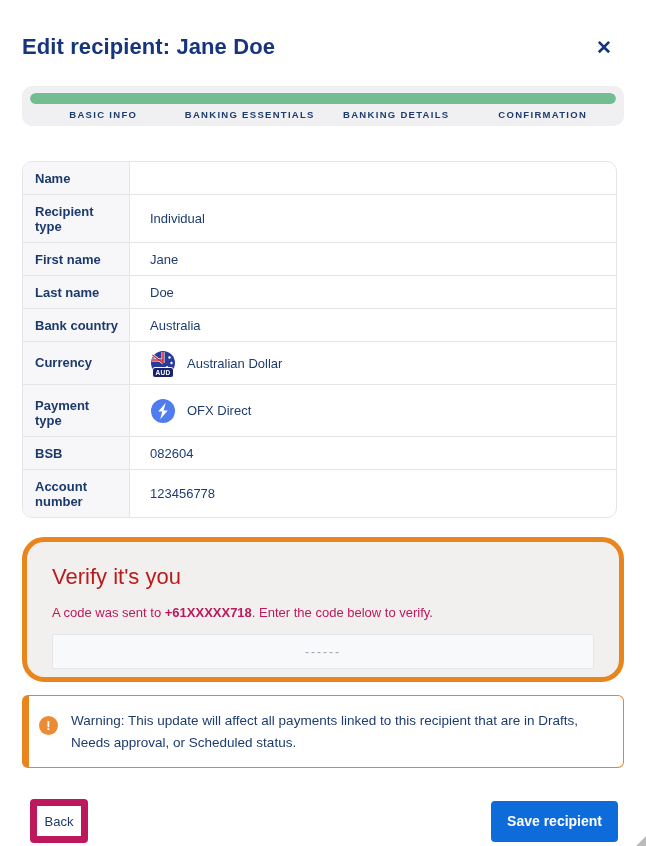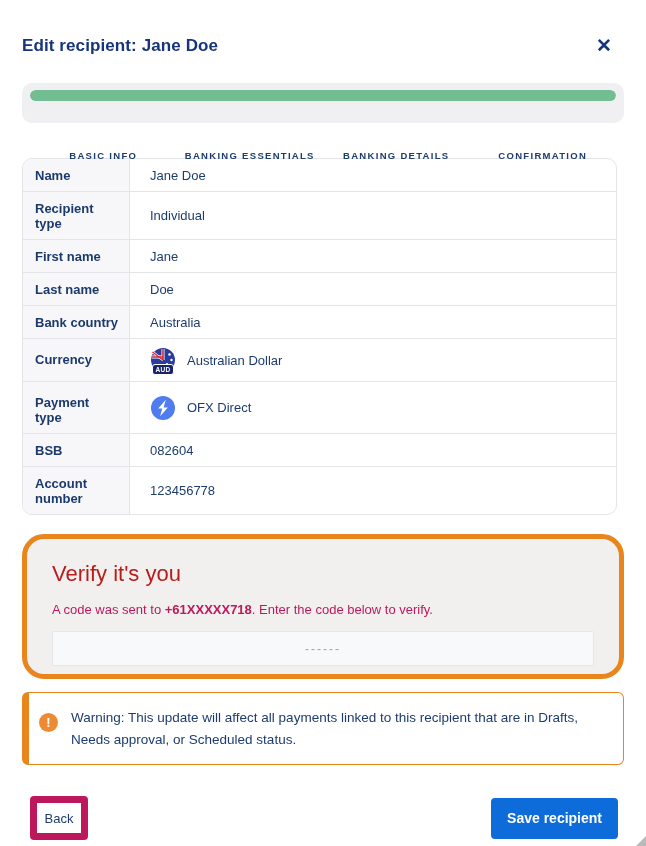--- a/index.html
+++ b/index.html
@@ -11,42 +11,42 @@
     color: #1d3c6e;
     overflow: hidden;
   }
   .modal { position: relative; width: 646px; height: 846px; background: #fff; }
 
   
   .header {
     display: flex; align-items: center; justify-content: space-between;
     padding: 34px 30px 0 22px;
   }
-  .title { font-size: 17px; font-weight: 700; color: #16357c; letter-spacing: .1px; }
+  .title { font-size: 22px; font-weight: 700; color: #16357c; letter-spacing: .1px; }
   .close-btn {
     font-size: 19px; font-weight: 900; color: #16357c;
     background: none; border: none; cursor: pointer; line-height: 1;
     padding: 2px 4px;
   }
 
   
   .stepper {
     margin: 26px 22px 0 22px;
     background: #f0f0f3;
     border-radius: 10px;
     height: 40px;
     padding: 7px 8px 0 8px;
   }
   .progress-track { height: 11px; border-radius: 8px; overflow: hidden; }
   .progress-fill { height: 11px; border-radius: 8px; background: #72bd92; }
   .step-labels { display: flex; margin-top: 5px; }
   .step-label {
     flex: 1; text-align: center;
     font-size: 9.5px; font-weight: 700; letter-spacing: 1.3px;
-    color: #1d3c6e; text-transform: uppercase; margin-top: 44px;
+    color: #1d3c6e; text-transform: uppercase;
   }
 
   
   .details {
     margin: 35px 29px 0 22px;
     border: 1px solid #e4e5e9;
     border-radius: 10px;
     overflow: hidden;
   }
   .drow { display: flex; border-top: 1px solid #e4e5e9; }
@@ -157,21 +157,20 @@
       <div class="step-label">Basic info</div>
       <div class="step-label">Banking essentials</div>
       <div class="step-label">Banking details</div>
       <div class="step-label">Confirmation</div>
     </div>
   </div>
 
   <div class="details">
     <div class="drow">
       <div class="dlabel">Name</div>
-      <div class="dvalue">Jane Doe</div>
     </div>
     <div class="drow">
       <div class="dlabel">Recipient type</div>
       <div class="dvalue">Individual</div>
     </div>
     <div class="drow">
       <div class="dlabel">First name</div>
       <div class="dvalue">Jane</div>
     </div>
     <div class="drow">

